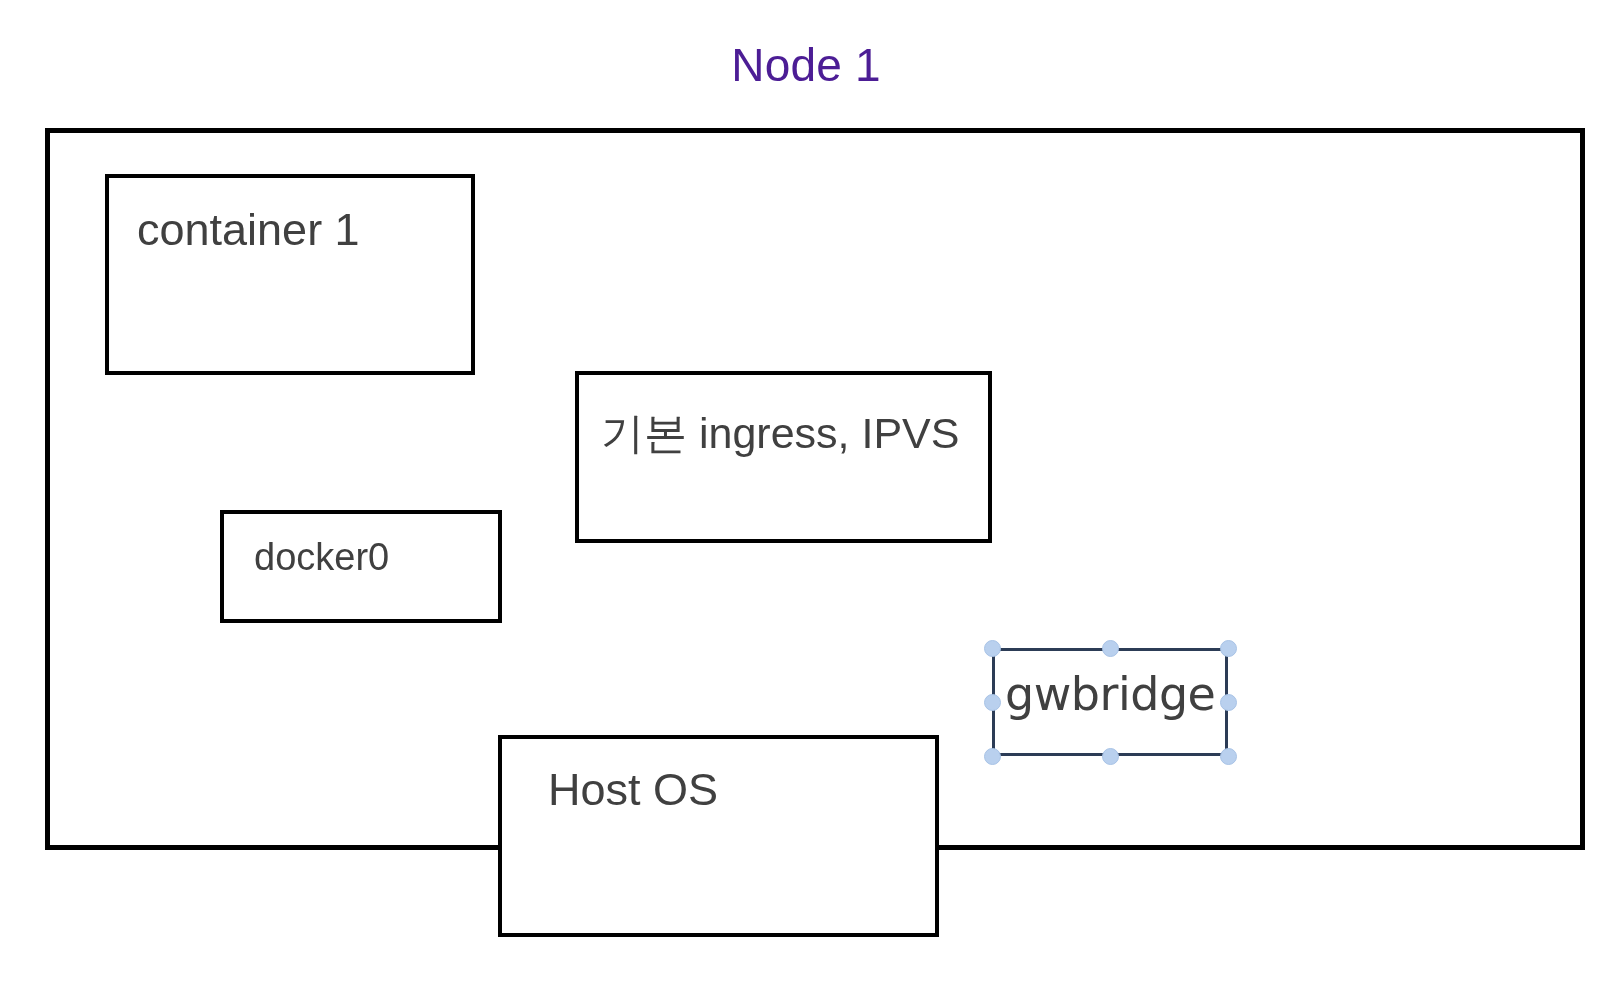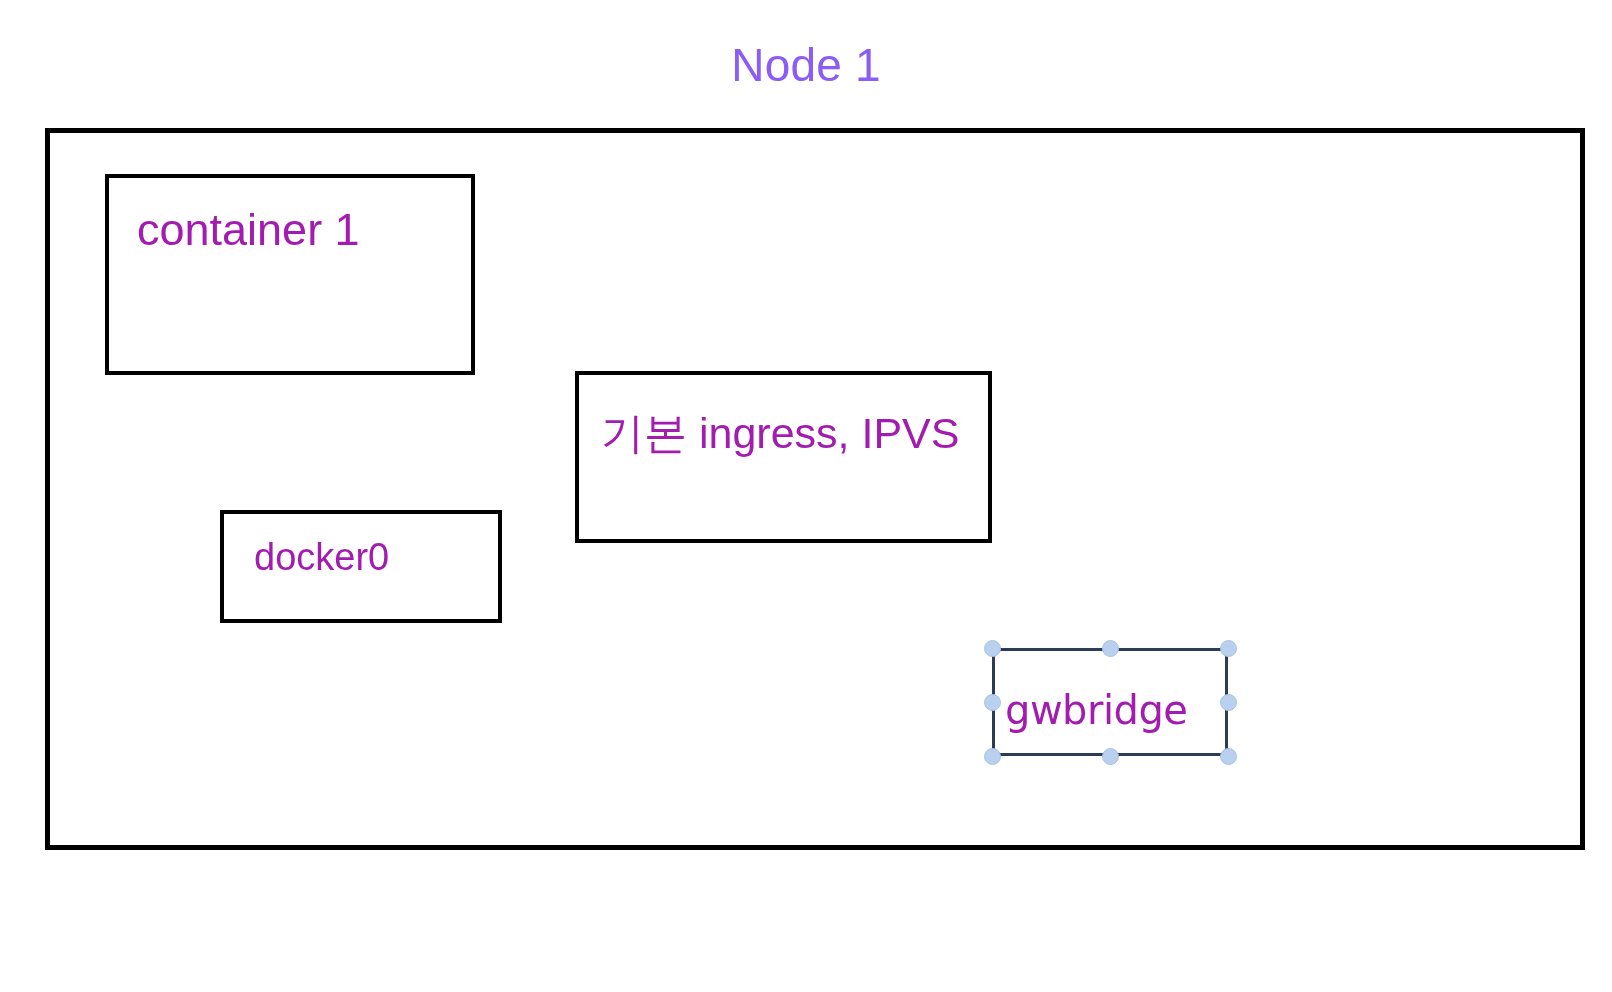--- a/index.html
+++ b/index.html
@@ -27,35 +27,35 @@
   
   .diagram-title {
     position: absolute;
     left: 0;
     top: 36px;
     width: 1612px;
     text-align: center;
     font-size: 46px;
     line-height: 58px;
     letter-spacing: 0.2px;
-    color: #8b5cf6;
+    color: #4c1d95;
     white-space: pre;
   }
 
   
   .box {
     position: absolute;
     box-sizing: border-box;
     background: #ffffff;
     border: 4px solid #000000;
   }
   .box-label {
     position: absolute;
     white-space: pre;
-    color: #a21caf;
+    color: #404040;
     font-size: 44px;
     line-height: 56px;
   }
 
   
   #node-frame {
     left: 45px;
     top: 128px;
     width: 1540px;
     height: 722px;
@@ -137,25 +137,24 @@
     top: 8px;
     width: 236px;
     height: 108px;
     box-sizing: border-box;
     background: #ffffff;
     border: 3px solid #2c3c56;
   }
   #gwbridge-box .box-label {
     left: 10px;
     top: 15px;
-    font-size: 40px;
+    font-size: 46px;
     line-height: 56px;
     font-family: "DejaVu Sans", sans-serif;
     letter-spacing: -0.5px;
-    margin-top: 16px;
   }
   .handle {
     position: absolute;
     width: 17px;
     height: 17px;
     margin-left: -8.5px;
     margin-top: -8.5px;
     border-radius: 50%;
     background: #b9d0ee;
     border: 1px solid #a8c3e6;
@@ -198,14 +197,17 @@
     <div class="handle h-tl"></div>
     <div class="handle h-tm"></div>
     <div class="handle h-tr"></div>
     <div class="handle h-ml"></div>
     <div class="handle h-mr"></div>
     <div class="handle h-bl"></div>
     <div class="handle h-bm"></div>
     <div class="handle h-br"></div>
   </div>
 
+  <div class="box" id="hostos-box">
+    <span class="box-label">Host OS</span>
+  </div>
 
 </div>
 
 </body></html>

